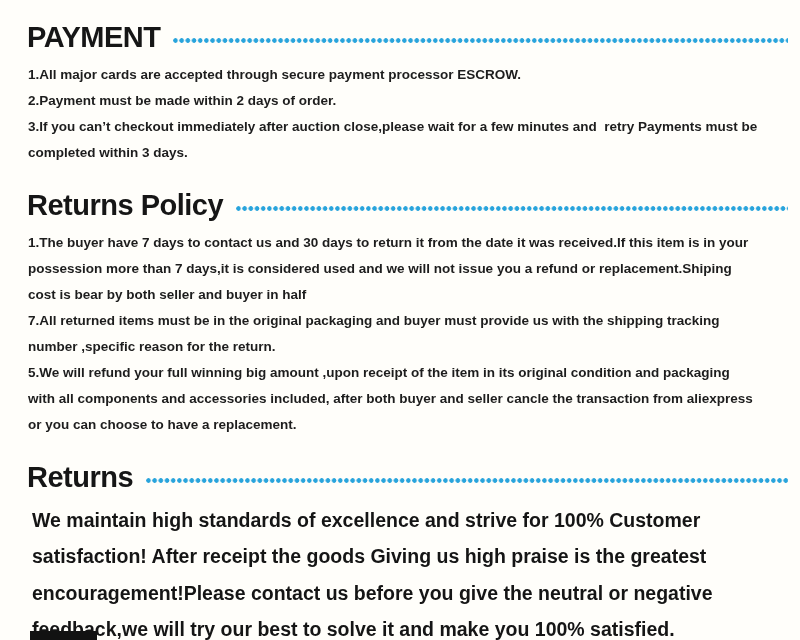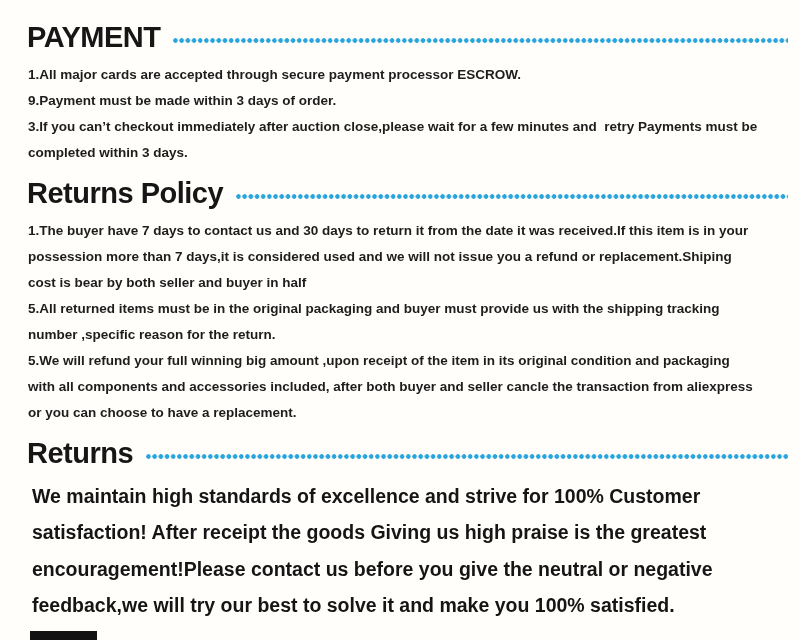--- a/index.html
+++ b/index.html
@@ -12,21 +12,21 @@
     padding: 22px 12px 0 27px;
     overflow: hidden;
     font-family: "Liberation Sans", sans-serif;
   }
   .heading-row {
     display: flex;
     align-items: center;
     gap: 13px;
     margin: 0 0 8px 0;
   }
-  .heading-row.spaced { margin-top: 12px; }
+  .heading-row.spaced { margin-top: 24px; }
   h2.sec-heading {
     margin: 0;
     font-size: 29px;
     line-height: 1.1;
     font-weight: 700;
     letter-spacing: -0.5px;
     color: #161616;
     white-space: nowrap;
   }
   .dots {
@@ -66,31 +66,31 @@
 <body>
 
 <div class="page">
 
   <section>
     <div class="heading-row">
       <h2 class="sec-heading">PAYMENT</h2>
       <div class="dots"></div>
     </div>
     <p class="body-text">1.All major cards are accepted through secure payment processor ESCROW.</p>
-    <p class="body-text">9.Payment must be made within 3 days of order.</p>
+    <p class="body-text">2.Payment must be made within 2 days of order.</p>
     <p class="body-text">3.If you can’t checkout immediately after auction close,please wait for a few minutes and  retry Payments must be completed within 3 days.</p>
   </section>
 
   <section>
     <div class="heading-row spaced">
       <h2 class="sec-heading">Returns Policy</h2>
       <div class="dots"></div>
     </div>
     <p class="body-text">1.The buyer have 7 days to contact us and 30 days to return it from the date it was received.If this item is in your possession more than 7 days,it is considered used and we will not issue you a refund or replacement.Shiping cost is bear by both seller and buyer in half</p>
-    <p class="body-text">5.All returned items must be in the original packaging and buyer must provide us with the shipping tracking number ,specific reason for the return.</p>
+    <p class="body-text">7.All returned items must be in the original packaging and buyer must provide us with the shipping tracking number ,specific reason for the return.</p>
     <p class="body-text">5.We will refund your full winning big amount ,upon receipt of the item in its original condition and packaging with all components and accessories included, after both buyer and seller cancle the transaction from aliexpress or you can choose to have a replacement.</p>
   </section>
 
   <section>
     <div class="heading-row spaced">
       <h2 class="sec-heading">Returns</h2>
       <div class="dots"></div>
     </div>
     <p class="body-text big">We maintain high standards of excellence and strive for 100% Customer satisfaction! After receipt the goods Giving us high praise is the greatest encouragement!Please contact us before you give the neutral or negative feedback,we will try our best to solve it and make you 100% satisfied.</p>
   </section>

